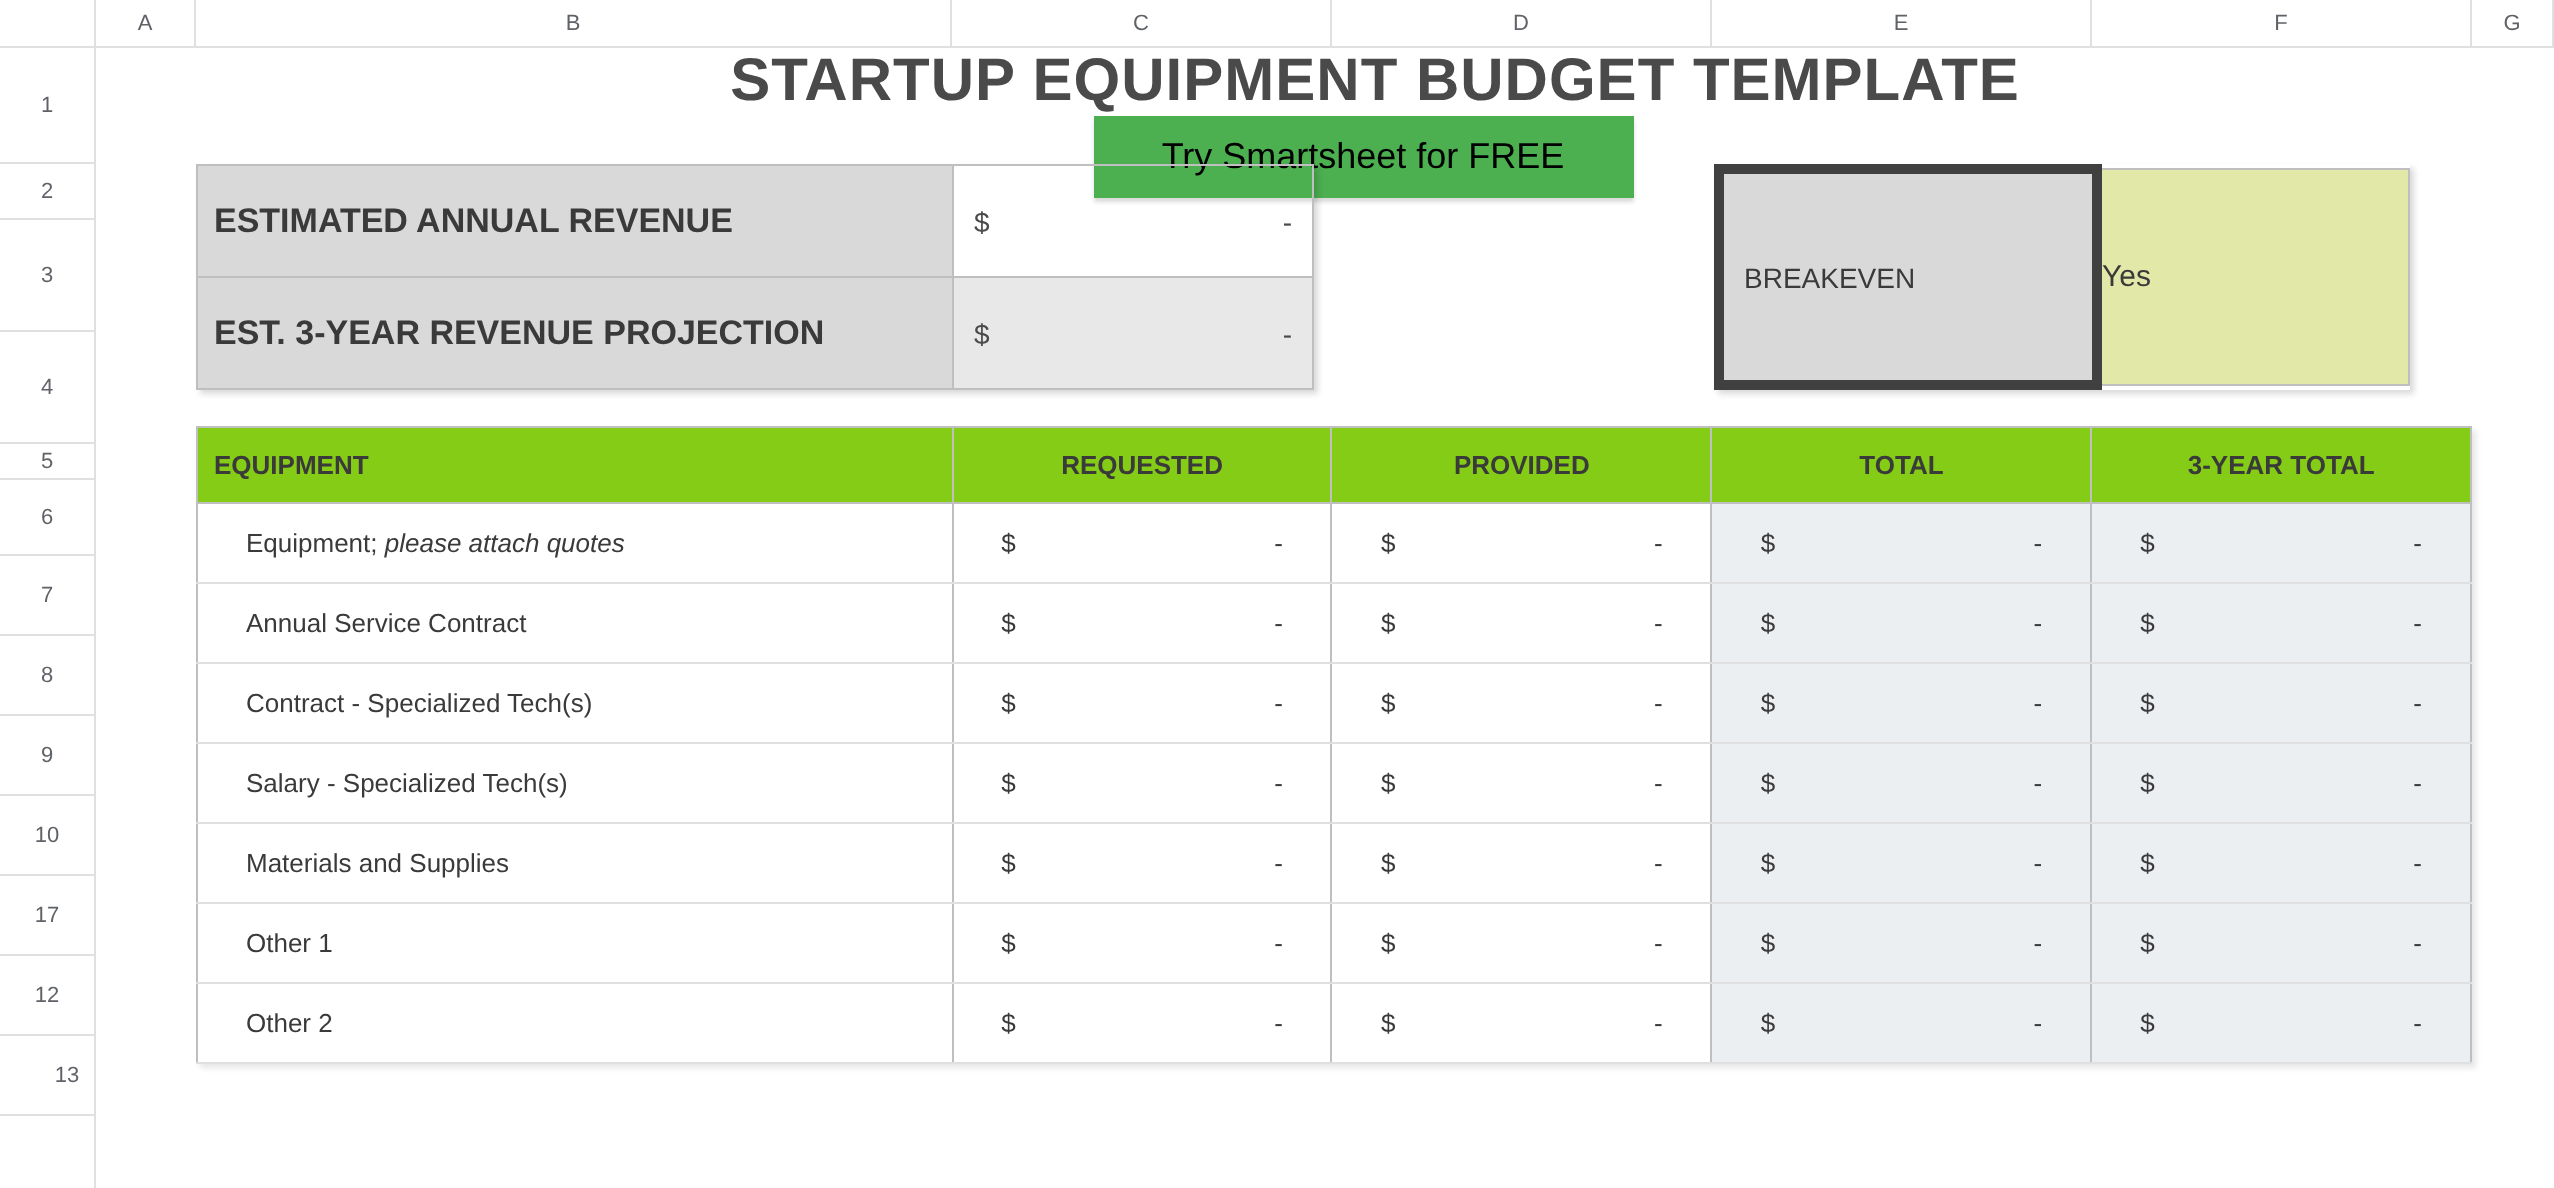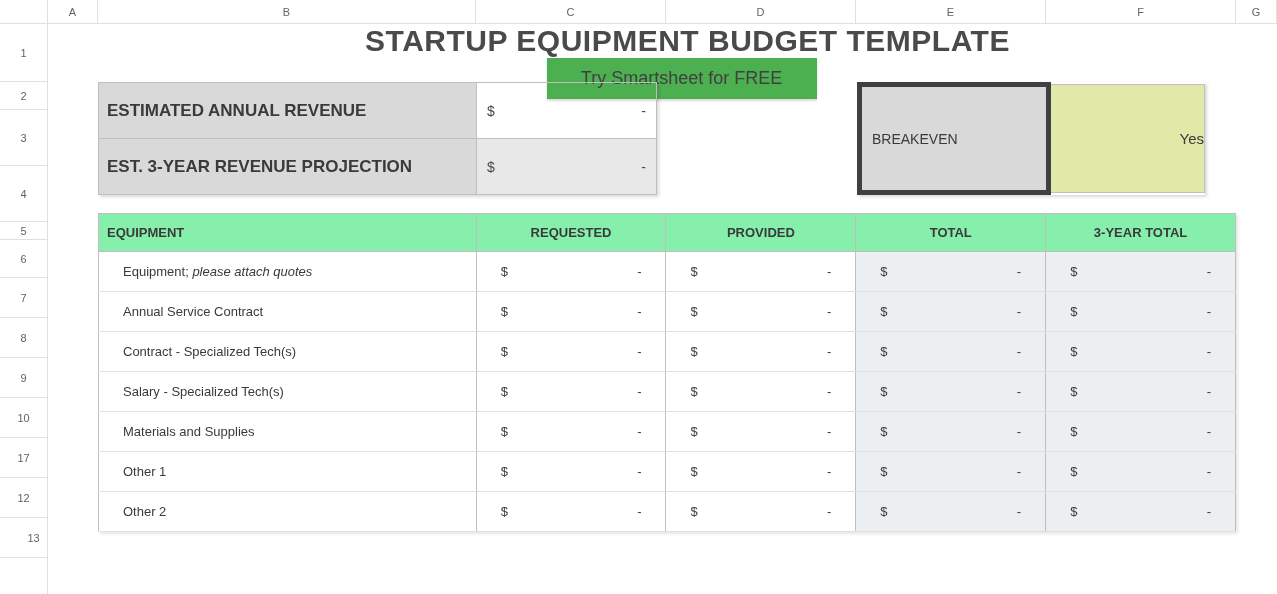--- a/index.html
+++ b/index.html
@@ -58,21 +58,21 @@
       font-weight: bold;
       color: #4a4a4a;
       letter-spacing: 0.5px;
       flex: 1;
     }
     .try-btn {
       background: #5cb85c;
       background: #4caf50;
       background: #5cbb2a;
       background: #4CAF50;
-      color: #404040;
+      color: #000000;
       font-family: "Century Gothic", Arial, sans-serif;
       font-size: 18px;
       border: none;
       padding: 10px 26px;
       margin-right: 12px;
       cursor: pointer;
       width: 270px;
       height: 42px;
       box-shadow: 0 2px 2px rgba(0,0,0,0.15);
     }
@@ -134,36 +134,36 @@
       color: #3a3a3a;
       padding: 0 10px;
       width: 189px;
       height: 48px;
       vertical-align: middle;
     }
     .be-val {
       background: #e2e8a8;
       border: 1px solid #bfbfbf;
       width: 156px;
-      text-align: right;
+      text-align: left;
       font-family: "Century Gothic", Arial, sans-serif;
       font-size: 15px;
       color: #3a3a3a;
     }
     .equip-wrap {
       margin-left: 50px;
       margin-top: 18px;
     }
     .equip-table {
       border-collapse: collapse;
       width: 1138px;
       box-shadow: 2px 2px 3px rgba(0,0,0,0.1);
     }
     .equip-table th {
-      background: #86efac;
+      background: #84cc16;
       border: 1px solid #bfbfbf;
       font-family: "Century Gothic", Arial, sans-serif;
       font-weight: bold;
       font-size: 13px;
       color: #3a3a3a;
       height: 38px;
       padding: 0 8px;
     }
     .equip-table th.first { text-align: left; }
     .equip-table td {

